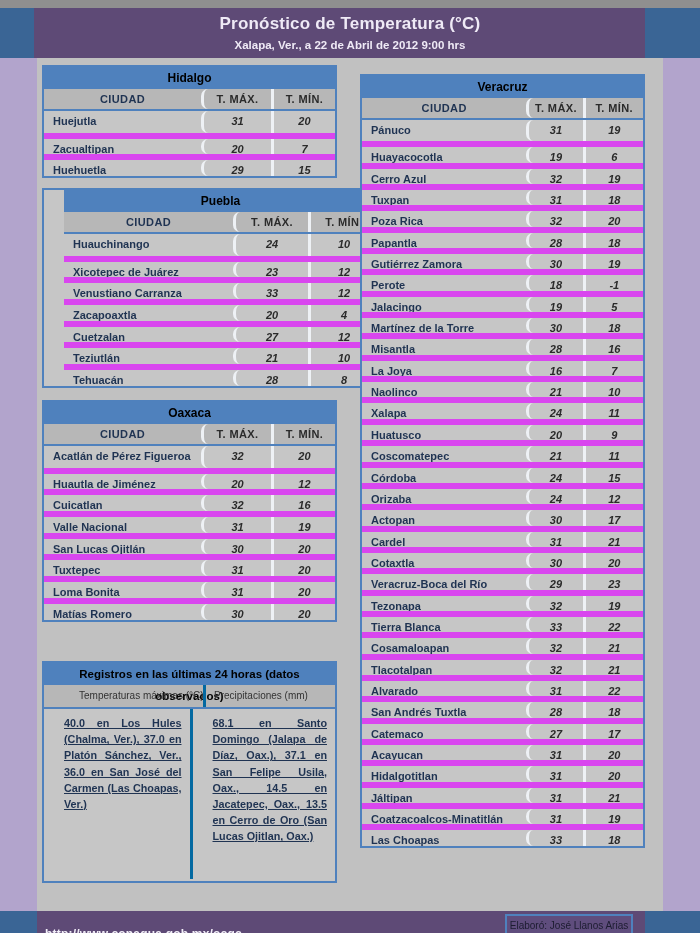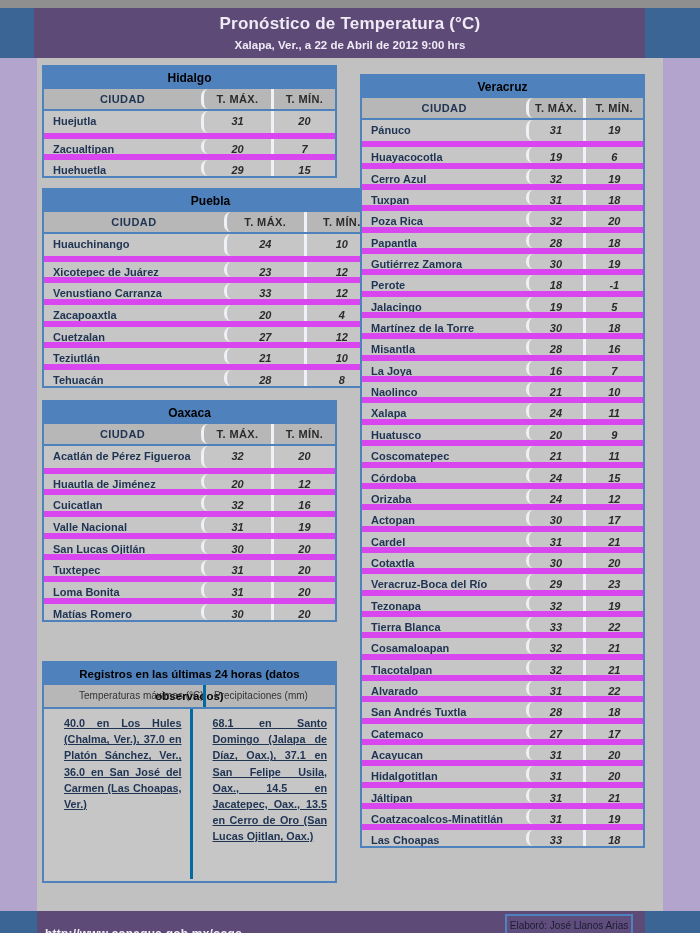--- a/index.html
+++ b/index.html
@@ -54,21 +54,21 @@
   .strip.left  { left: 0; width: 37px; }
   .strip.right { right: 0; width: 37px; }
 
   
   .state-table {
     position: absolute;
     border: 2px solid #4f81bd;
     background: #c6c6c6;
   }
   .pos-hidalgo  { left: 42px;  top: 57px;  width: 295px; }
-  .pos-puebla   { left: 42px;  top: 180px; width: 337px; }
+  .pos-puebla   { left: 42px;  top: 180px; width: 337px; padding-left: 20px; }
   .pos-oaxaca   { left: 42px;  top: 392px; width: 295px; }
   .pos-veracruz { left: 360px; top: 66px;  width: 285px; }
 
   .title-bar {
     height: 22px;
     line-height: 22px;
     background: #4f81bd;
     color: #000000;
     font-size: 12px;
     font-weight: bold;

